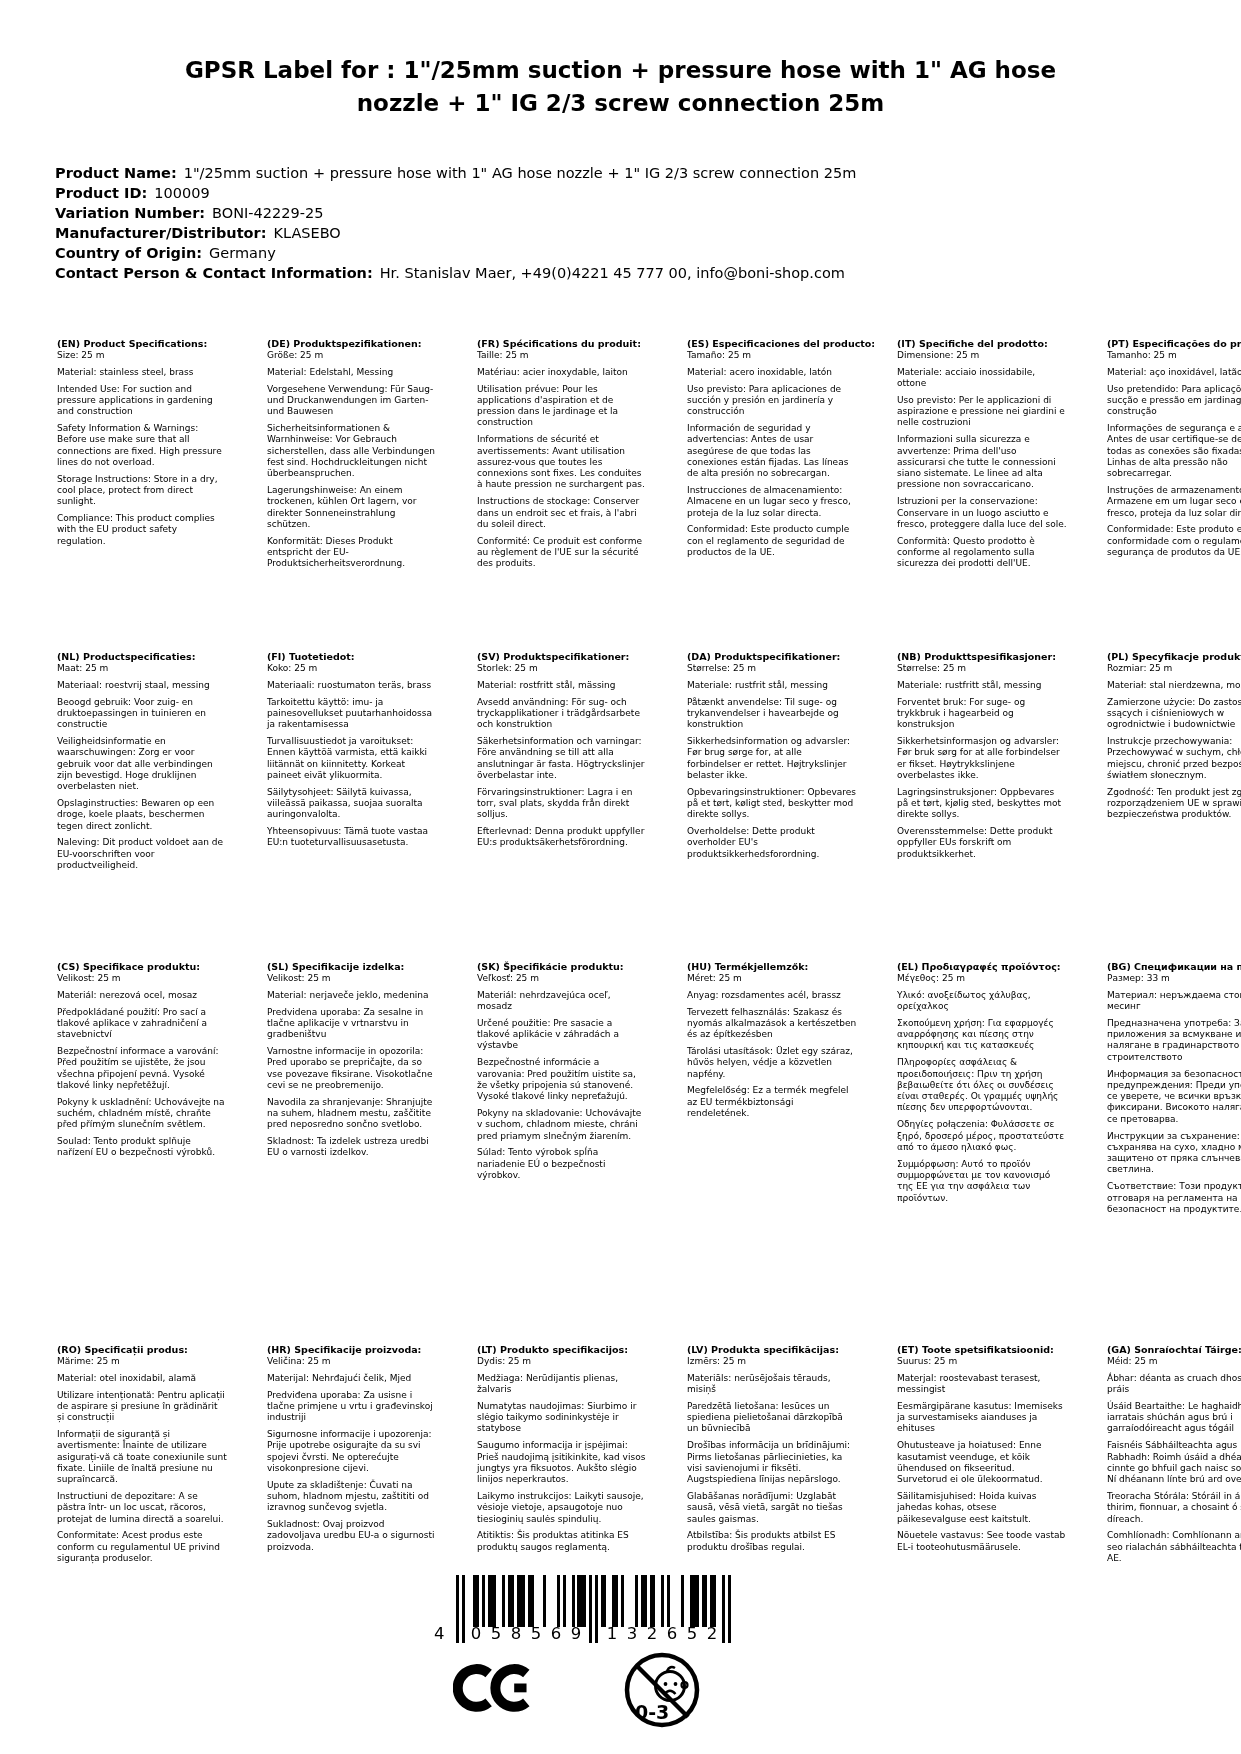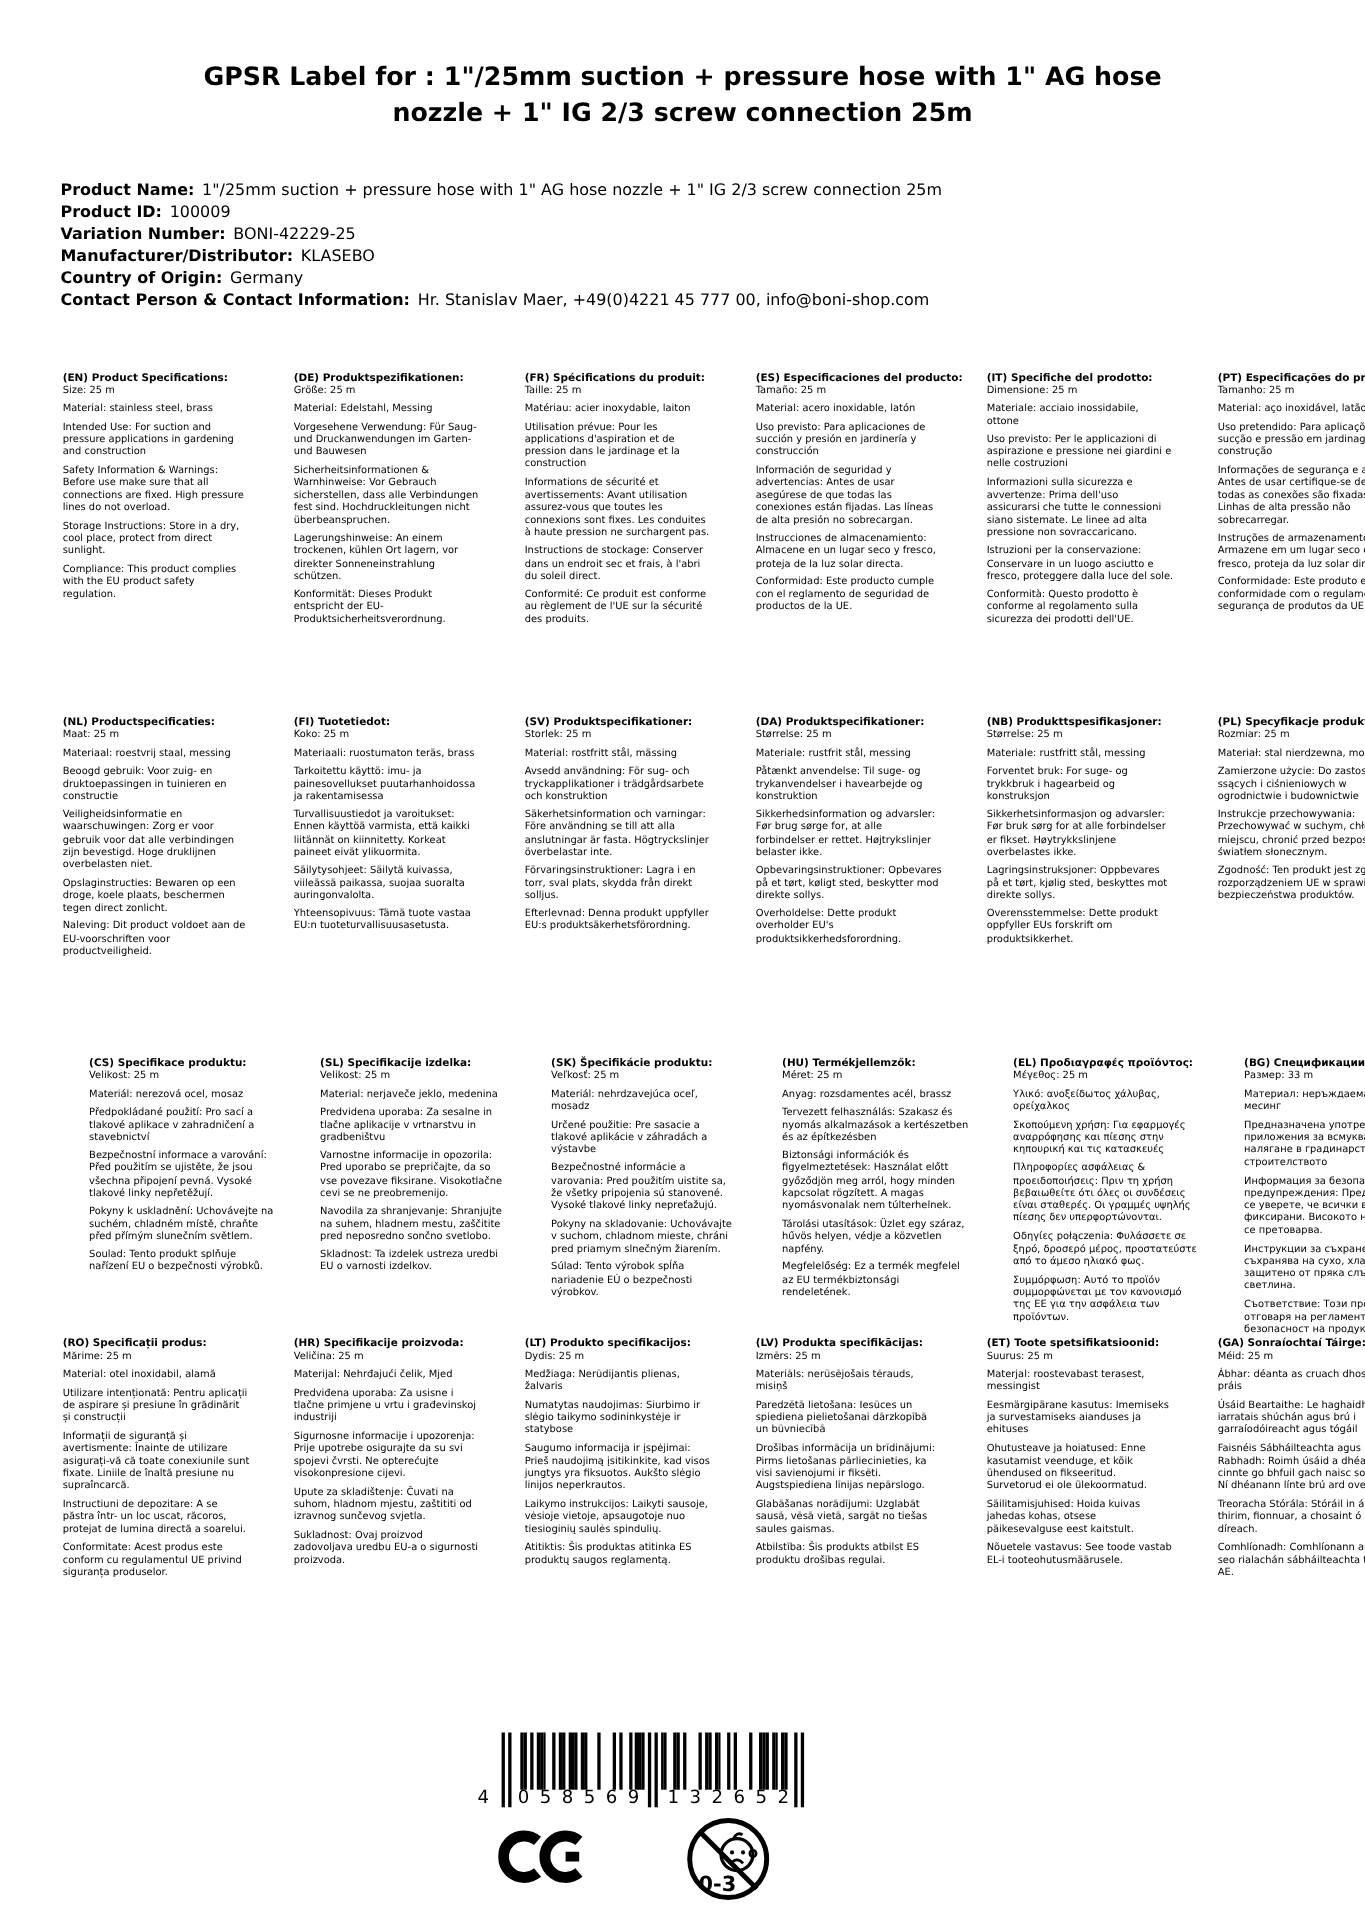--- a/index.html
+++ b/index.html
@@ -17,22 +17,22 @@
   .product-info .row { white-space:nowrap; }
   .product-info .lbl { font-weight:bold; }
   .product-info .val { font-weight:normal; margin-left:7px; }
 
   .spec-row {
     position:absolute; left:57px; width:1155px;
     display:grid; grid-template-columns:repeat(6,170px); column-gap:40px;
   }
   .spec-row-1 { top:338px; }
   .spec-row-2 { top:651px; }
-  .spec-row-3 { top:961px;margin-left:24px; }
-  .spec-row-4 { top:1216px; }
+  .spec-row-3 { top:961px; }
+  .spec-row-4 { top:1344px; }
   .spec-block { font-size:9px; }
   .spec-block h4 {
     margin:0 0 1px 0; font-size:9.5px; font-weight:bold;
     white-space:nowrap; overflow:visible;
   }
   .spec-block p { margin:0 0 5.5px 0; line-height:11.3px; }
 
   .barcode-wrap { position:absolute; left:456px; top:1575px; width:276px; height:74px; }
   .bars { display:flex; align-items:flex-start; height:68px; }
   .bars .m { width:2.9px; }
@@ -199,21 +199,20 @@
       <p>Určené použitie: Pre sasacie a tlakové aplikácie v záhradách a výstavbe</p>
       <p>Bezpečnostné informácie a varovania: Pred použitím uistite sa, že všetky pripojenia sú stanovené. Vysoké tlakové linky nepreťažujú.</p>
       <p>Pokyny na skladovanie: Uchovávajte v suchom, chladnom mieste, chráni pred priamym slnečným žiarením.</p>
       <p>Súlad: Tento výrobok spĺňa nariadenie EÚ o bezpečnosti výrobkov.</p>
     </div>
     <div class="spec-block">
       <h4>(HU) Termékjellemzők:</h4>
       <p>Méret: 25 m</p>
       <p>Anyag: rozsdamentes acél, brassz</p>
       <p>Tervezett felhasználás: Szakasz és nyomás alkalmazások a kertészetben és az építkezésben</p>
-      <p>Biztonsági információk és figyelmeztetések: Használat előtt győződjön meg arról, hogy minden kapcsolat rögzített. A magas nyomásvonalak nem túlterhelnek.</p>
       <p>Tárolási utasítások: Üzlet egy száraz, hűvös helyen, védje a közvetlen napfény.</p>
       <p>Megfelelőség: Ez a termék megfelel az EU termékbiztonsági rendeletének.</p>
     </div>
     <div class="spec-block">
       <h4>(EL) Προδιαγραφές προϊόντος:</h4>
       <p>Μέγεθος: 25 m</p>
       <p>Υλικό: ανοξείδωτος χάλυβας, ορείχαλκος</p>
       <p>Σκοπούμενη χρήση: Για εφαρμογές αναρρόφησης και πίεσης στην κηπουρική και τις κατασκευές</p>
       <p>Πληροφορίες ασφάλειας &amp; προειδοποιήσεις: Πριν τη χρήση βεβαιωθείτε ότι όλες οι συνδέσεις είναι σταθερές. Οι γραμμές υψηλής πίεσης δεν υπερφορτώνονται.</p>
       <p>Οδηγίες połączenia: Φυλάσσετε σε ξηρό, δροσερό μέρος, προστατεύστε από το άμεσο ηλιακό φως.</p>

